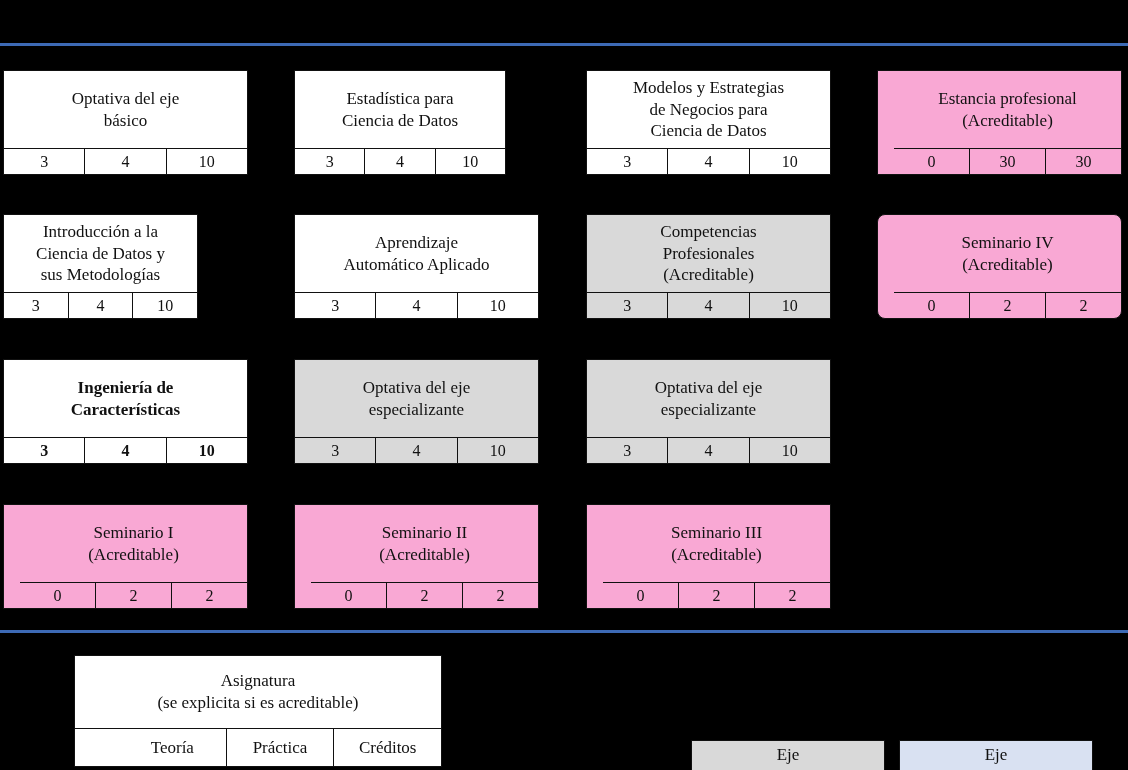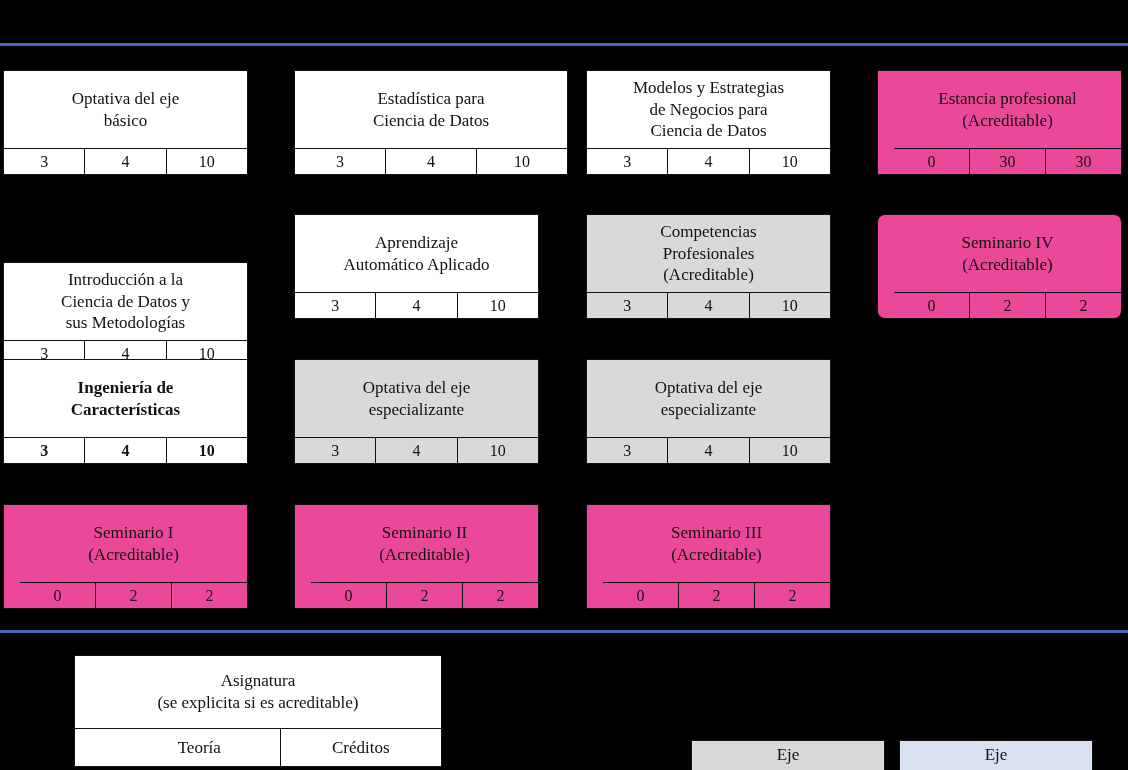--- a/index.html
+++ b/index.html
@@ -31,21 +31,21 @@
   .card {
     position: absolute;
     box-sizing: border-box;
     border: 1px solid #111111;
     display: flex;
     flex-direction: column;
     background: #ffffff;
   }
   .card.bg-white  { background: #ffffff; }
   .card.bg-gray   { background: #d9d9d9; }
-  .card.bg-blue   { background: #ec4899; padding-left: 16px; }
+  .card.bg-blue   { background: #f9a8d4; padding-left: 16px; }
 
   .card-title {
     flex: 1 1 auto;
     display: flex;
     align-items: center;
     justify-content: center;
     text-align: center;
     padding: 2px 6px;
     font-size: 17px;
     line-height: 1.28;
@@ -129,21 +129,21 @@
 <div id="courses-layer">
     <div class="card bg-white" style="left: 3px; top: 70px; width: 245px; height: 105px;">
       <div class="card-title">Optativa del eje
 básico</div>
       <div class="card-nums">
         <div>3</div>
         <div>4</div>
         <div>10</div>
       </div>
     </div>
-    <div class="card bg-white" style="left: 294px; top: 70px; width: 274px; height: 105px;">
+    <div class="card bg-white" style="left: 294px; top: 70px; width: 212px; height: 105px;">
       <div class="card-title">Estadística para
 Ciencia de Datos</div>
       <div class="card-nums">
         <div>3</div>
         <div>4</div>
         <div>10</div>
       </div>
     </div>
     <div class="card bg-white" style="left: 586px; top: 70px; width: 245px; height: 105px;">
       <div class="card-title">Modelos y Estrategias
@@ -157,21 +157,21 @@
     </div>
     <div class="card bg-blue" style="left: 877px; top: 70px; width: 245px; height: 105px;">
       <div class="card-title">Estancia profesional
 (Acreditable)</div>
       <div class="card-nums">
         <div>0</div>
         <div>30</div>
         <div>30</div>
       </div>
     </div>
-    <div class="card bg-white" style="left: 3px; top: 214px; width: 245px; height: 105px; margin-top: 48px;">
+    <div class="card bg-white" style="left: 3px; top: 214px; width: 195px; height: 105px;">
       <div class="card-title">Introducción a la
 Ciencia de Datos y
 sus Metodologías</div>
       <div class="card-nums">
         <div>3</div>
         <div>4</div>
         <div>10</div>
       </div>
     </div>
     <div class="card bg-white" style="left: 294px; top: 214px; width: 245px; height: 105px;">
@@ -256,20 +256,21 @@
         <div>2</div>
       </div>
     </div>
   </div>
 <div id="legend-layer">
     <div class="legend-card" style="left: 74px; top: 655px; width: 368px; height: 112px;">
       <div class="legend-title">Asignatura
 (se explicita si es acreditable)</div>
       <div class="legend-cols">
         <div>Teoría</div>
+        <div>Práctica</div>
         <div>Créditos</div>
       </div>
     </div>
     <div class="swatch bg-gray" style="left: 691px; top: 692px; width: 194px; height: 52px;">Eje
 especializante</div>
     <div class="swatch bg-blue" style="left: 899px; top: 692px; width: 194px; height: 52px;">Eje
 profesionalizante</div>
   </div>
 
 </body></html>

